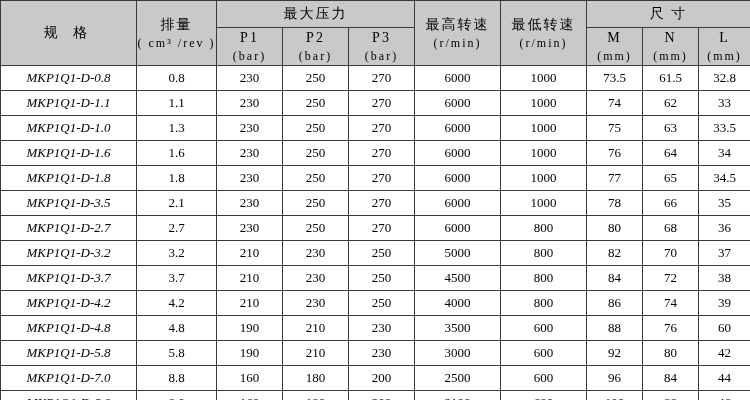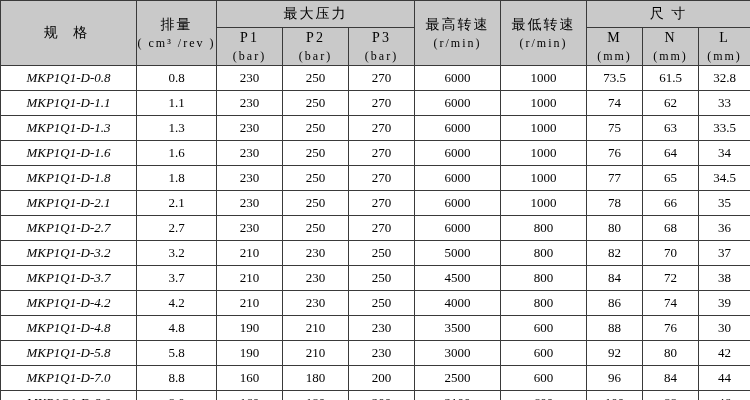--- a/index.html
+++ b/index.html
@@ -156,21 +156,21 @@
         <td>230</td>
         <td>250</td>
         <td>270</td>
         <td>6000</td>
         <td>1000</td>
         <td>74</td>
         <td>62</td>
         <td>33</td>
       </tr>
       <tr>
-        <td class="model">MKP1Q1-D-1.3</td>
+        <td class="model">MKP1Q1-D-1.0</td>
         <td>1.3</td>
         <td>230</td>
         <td>250</td>
         <td>270</td>
         <td>6000</td>
         <td>1000</td>
         <td>75</td>
         <td>63</td>
         <td>33.5</td>
       </tr>
@@ -192,21 +192,21 @@
         <td>230</td>
         <td>250</td>
         <td>270</td>
         <td>6000</td>
         <td>1000</td>
         <td>77</td>
         <td>65</td>
         <td>34.5</td>
       </tr>
       <tr>
-        <td class="model">MKP1Q1-D-2.1</td>
+        <td class="model">MKP1Q1-D-3.5</td>
         <td>2.1</td>
         <td>230</td>
         <td>250</td>
         <td>270</td>
         <td>6000</td>
         <td>1000</td>
         <td>78</td>
         <td>66</td>
         <td>35</td>
       </tr>
@@ -261,21 +261,21 @@
       <tr>
         <td class="model">MKP1Q1-D-4.8</td>
         <td>4.8</td>
         <td>190</td>
         <td>210</td>
         <td>230</td>
         <td>3500</td>
         <td>600</td>
         <td>88</td>
         <td>76</td>
-        <td>30</td>
+        <td>60</td>
       </tr>
       <tr>
         <td class="model">MKP1Q1-D-5.8</td>
         <td>5.8</td>
         <td>190</td>
         <td>210</td>
         <td>230</td>
         <td>3000</td>
         <td>600</td>
         <td>92</td>

